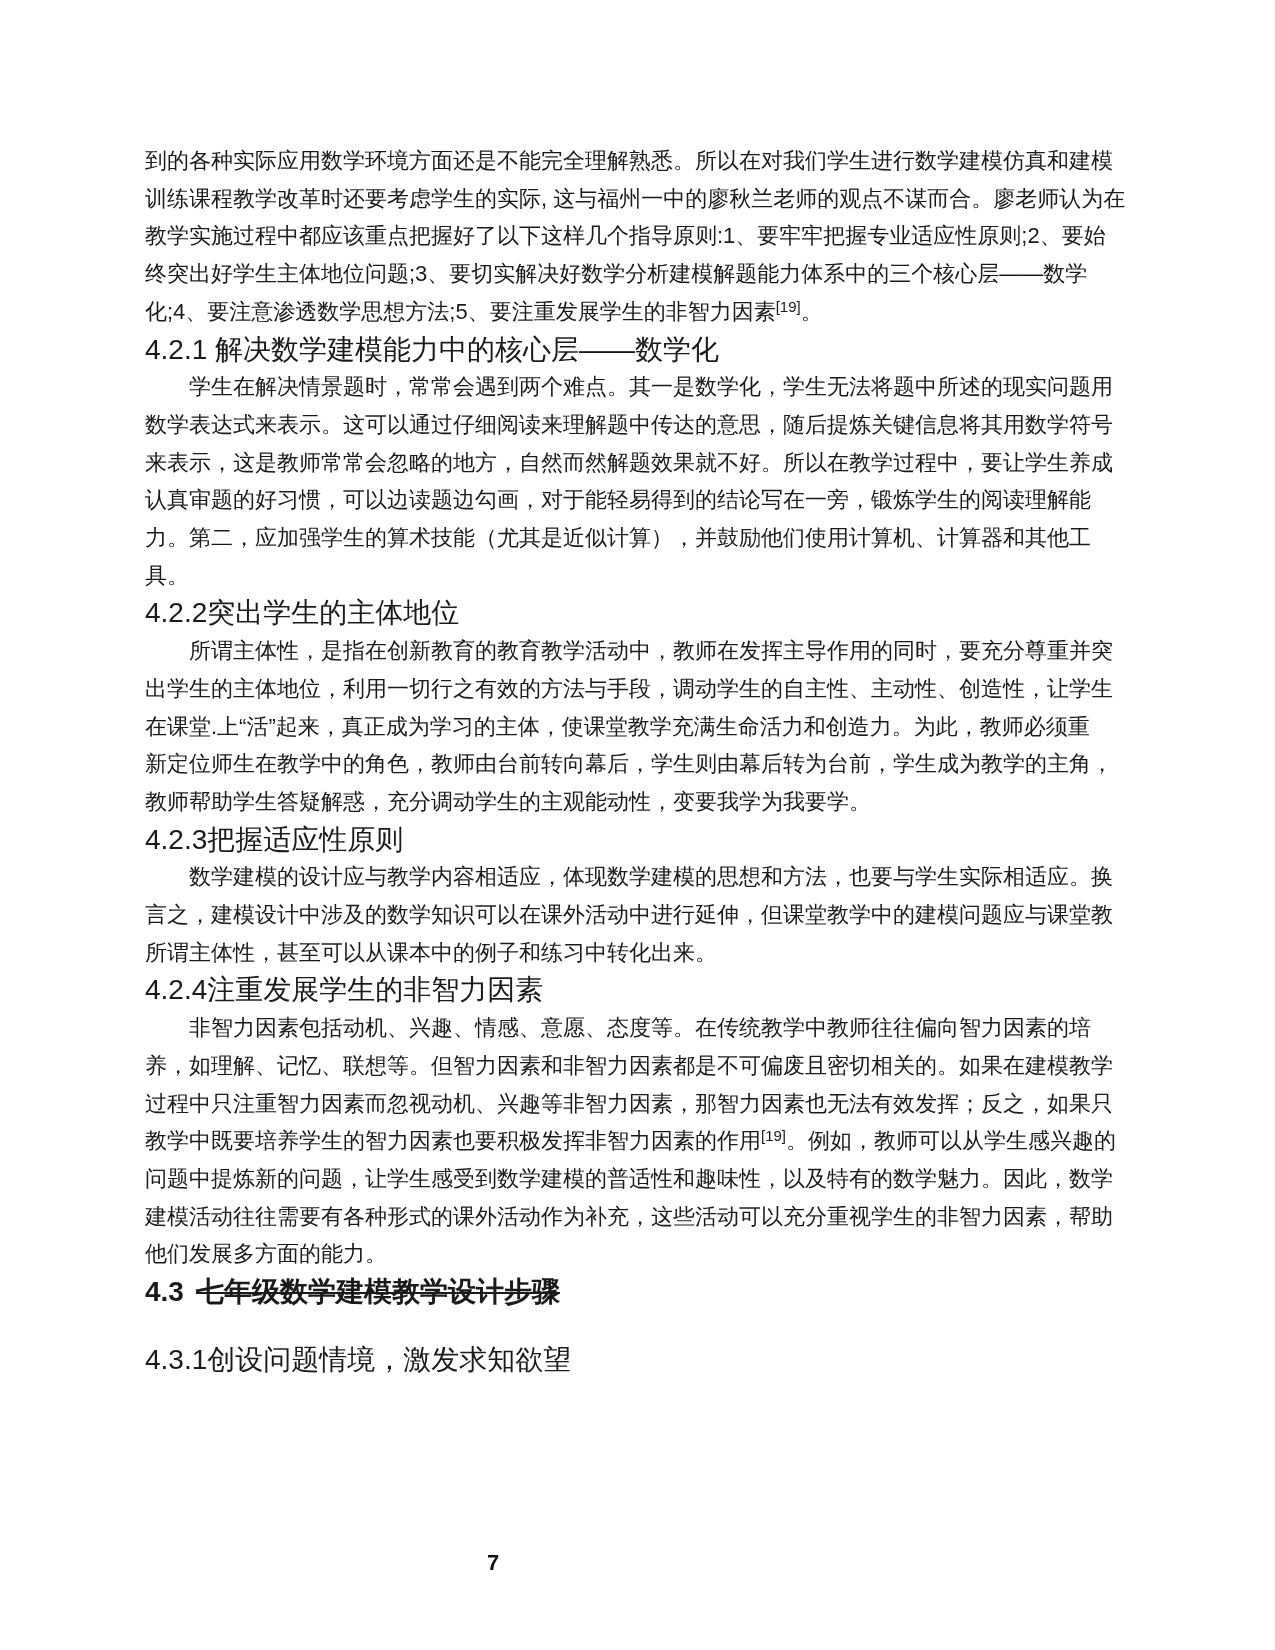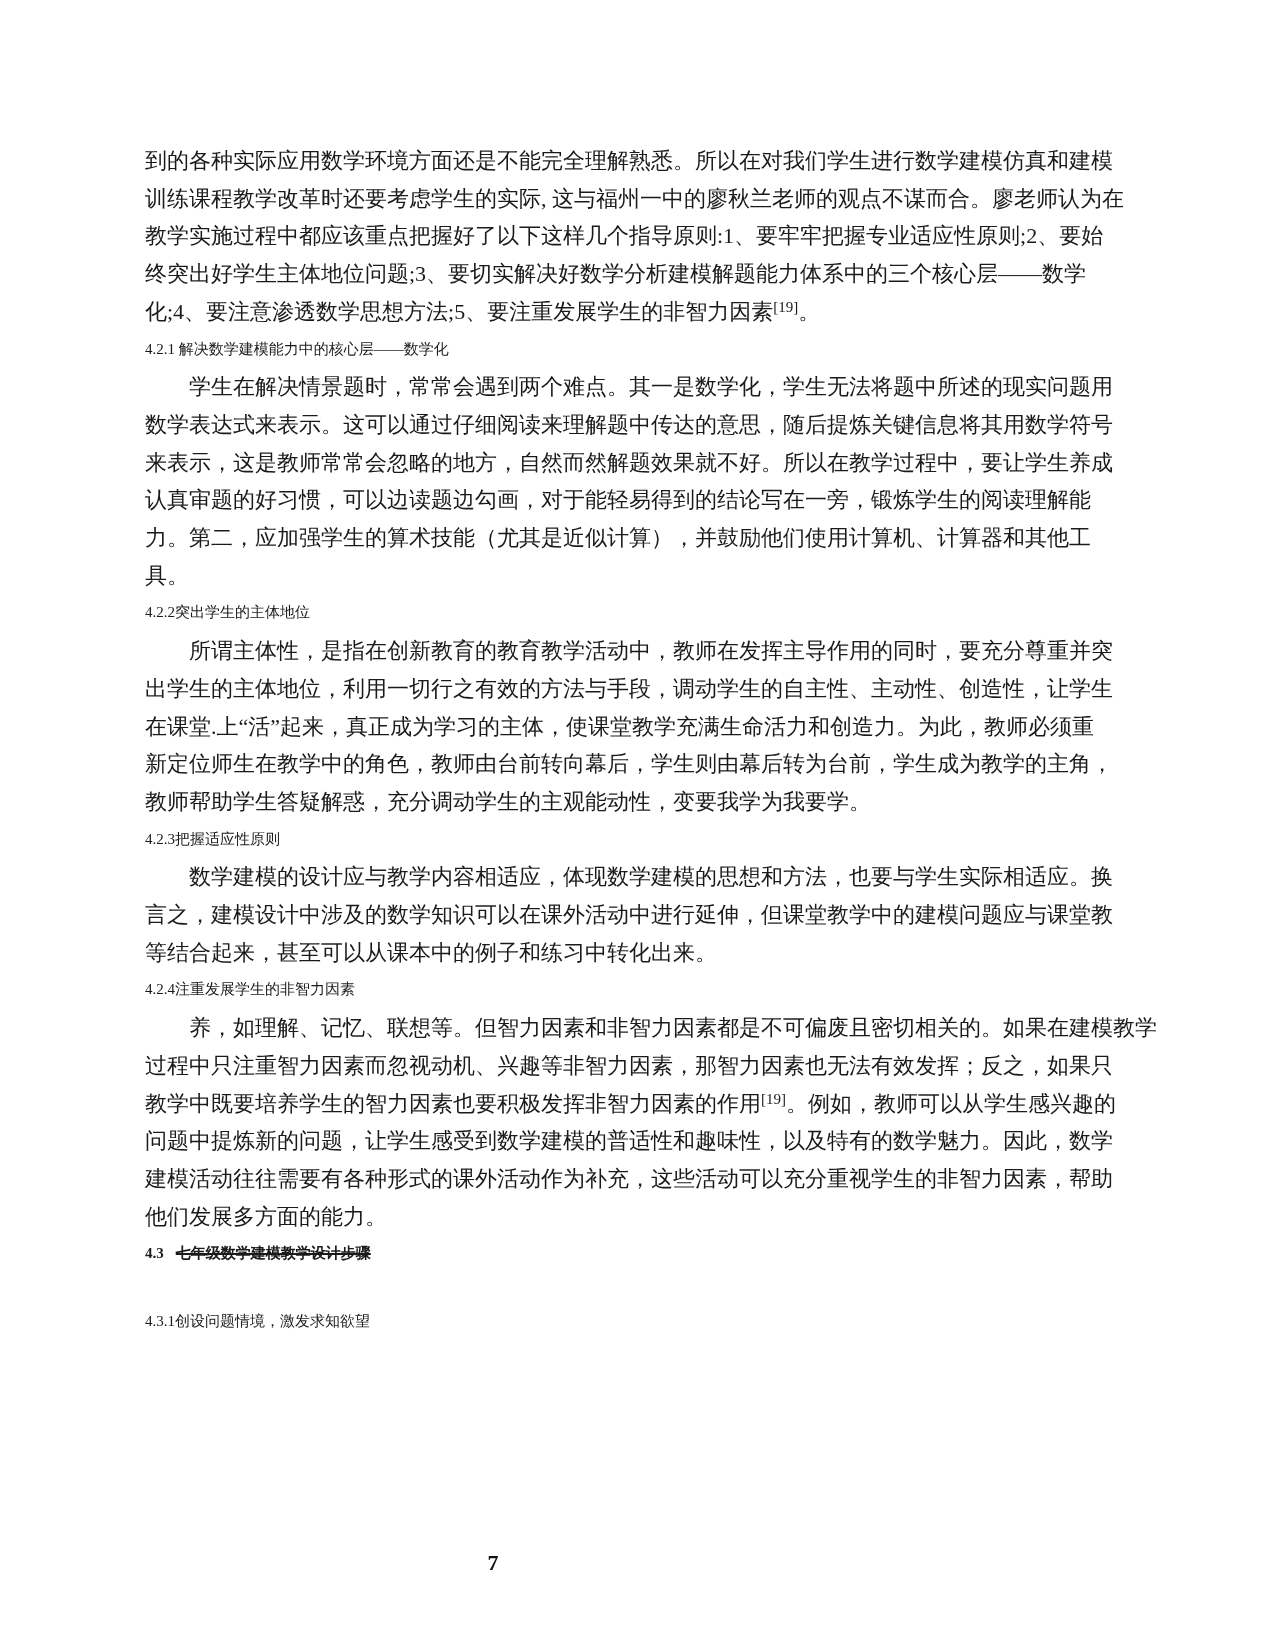--- a/index.html
+++ b/index.html
@@ -5,39 +5,39 @@
   html, body {
     margin: 0;
     padding: 0;
     background: #ffffff;
   }
   .page {
     position: relative;
     width: 1275px;
     height: 1650px;
     background: #ffffff;
-    font-family: Liberation Serif, serif;
+    font-family: Liberation Sans, sans-serif;
     color: #1a1a1a;
     overflow: hidden;
   }
   .content {
     position: absolute;
     left: 145px;
     top: 142px;
     width: 990px;
     font-size: 22px;
     line-height: 37.7px;
     text-align: left;
   }
   .para { margin: 0; }
   .line { white-space: nowrap; }
   .para.indent .line:first-child { text-indent: 44px; }
   .h {
     margin: 0;
-    font-size: 15px;
+    font-size: 28px;
     font-weight: normal;
     white-space: nowrap;
   }
   .h.chapter {
     font-weight: bold;
     margin-bottom: 30px;
   }
   .ch-title {
     margin-left: 12px;
     text-decoration: line-through;
@@ -89,25 +89,26 @@
         <div class="line">出学生的主体地位，利用一切行之有效的方法与手段，调动学生的自主性、主动性、创造性，让学生</div>
         <div class="line">在课堂.上“活”起来，真正成为学习的主体，使课堂教学充满生命活力和创造力。为此，教师必须重</div>
         <div class="line">新定位师生在教学中的角色，教师由台前转向幕后，学生则由幕后转为台前，学生成为教学的主角，</div>
         <div class="line">教师帮助学生答疑解惑，充分调动学生的主观能动性，变要我学为我要学。</div>
       </div>
 
     <div class="h">4.2.3把握适应性原则</div>
     <div class="para indent">
         <div class="line">数学建模的设计应与教学内容相适应，体现数学建模的思想和方法，也要与学生实际相适应。换</div>
         <div class="line">言之，建模设计中涉及的数学知识可以在课外活动中进行延伸，但课堂教学中的建模问题应与课堂教</div>
-        <div class="line">等结合起来，甚至可以从课本中的例子和练习中转化出来。</div>
+        <div class="line">所谓主体性，甚至可以从课本中的例子和练习中转化出来。</div>
       </div>
 
     <div class="h">4.2.4注重发展学生的非智力因素</div>
     <div class="para indent">
+        <div class="line">非智力因素包括动机、兴趣、情感、意愿、态度等。在传统教学中教师往往偏向智力因素的培</div>
         <div class="line">养，如理解、记忆、联想等。但智力因素和非智力因素都是不可偏废且密切相关的。如果在建模教学</div>
         <div class="line">过程中只注重智力因素而忽视动机、兴趣等非智力因素，那智力因素也无法有效发挥；反之，如果只</div>
         <div class="line">教学中既要培养学生的智力因素也要积极发挥非智力因素的作用<sup class="cite">[19]</sup>。例如，教师可以从学生感兴趣的</div>
         <div class="line">问题中提炼新的问题，让学生感受到数学建模的普适性和趣味性，以及特有的数学魅力。因此，数学</div>
         <div class="line">建模活动往往需要有各种形式的课外活动作为补充，这些活动可以充分重视学生的非智力因素，帮助</div>
         <div class="line">他们发展多方面的能力。</div>
       </div>
 
     <div class="h chapter">
       <span class="ch-num">4.3</span><span class="ch-title">七年级数学建模教学设计步骤</span>

